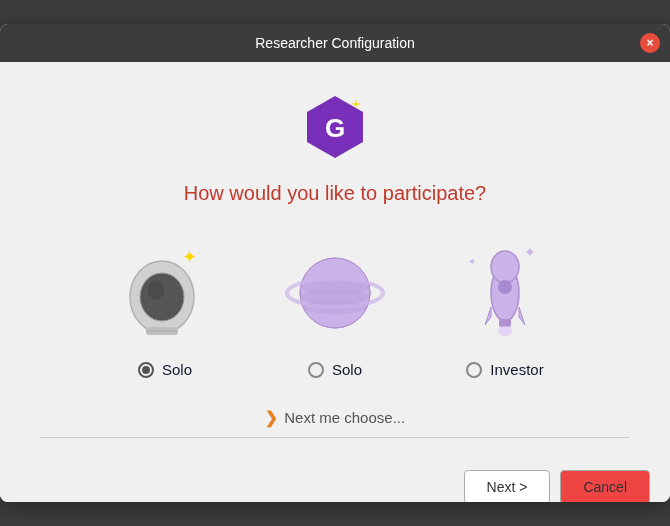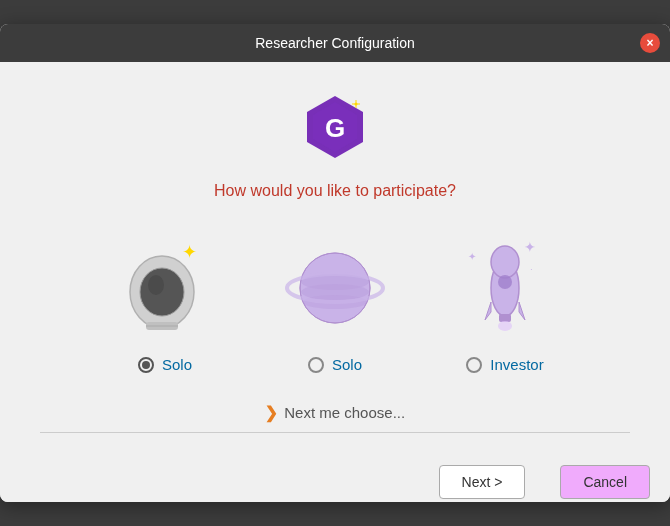--- a/index.html
+++ b/index.html
@@ -71,21 +71,21 @@
     }
 
     .logo {
       width: 70px;
       height: 70px;
       margin-bottom: 20px;
     }
 
     .question {
       color: #c0392b;
-      font-size: 16px;
+      font-size: 20px;
       margin-bottom: 30px;
     }
 
     .options-row {
       display: flex;
       justify-content: center;
       gap: 60px;
       margin-bottom: 30px;
       width: 100%;
     }
@@ -103,21 +103,21 @@
       display: flex;
       align-items: center;
       justify-content: center;
     }
 
     .option-label {
       display: flex;
       align-items: center;
       gap: 8px;
       font-size: 15px;
-      color: #0369a1;
+      color: #0f172a;
       cursor: pointer;
     }
 
     .radio-btn {
       width: 16px;
       height: 16px;
       border-radius: 50%;
       border: 2px solid #888;
       display: flex;
       align-items: center;
@@ -157,44 +157,43 @@
       width: 100%;
       height: 1px;
       background: #ccc;
       margin-top: auto;
     }
 
     .footer {
       display: flex;
       justify-content: flex-end;
       padding: 12px 20px;
-      gap: 27px;
+      gap: 10px;
       background: #f0f0f0;
       flex-shrink: 0;
     }
 
     .btn {
       padding: 8px 22px;
       border-radius: 4px;
       font-size: 14px;
       cursor: pointer;
       border: 1px solid #ccc;
     }
 
     .btn-next {
       background: #ffffff;
       color: #333;
       border: 1px solid #aaa;
     }
 
     .btn-cancel {
-      background: #f0abfc;
+      background: #ef4444;
       color: #333;
       border: 1px solid #aaa;
-      margin-left: 8px;
     }
 
     
     .icon-solo { }
     .icon-pool { }
     .icon-investor { }
   </style>
 </head>
 <body>
 

